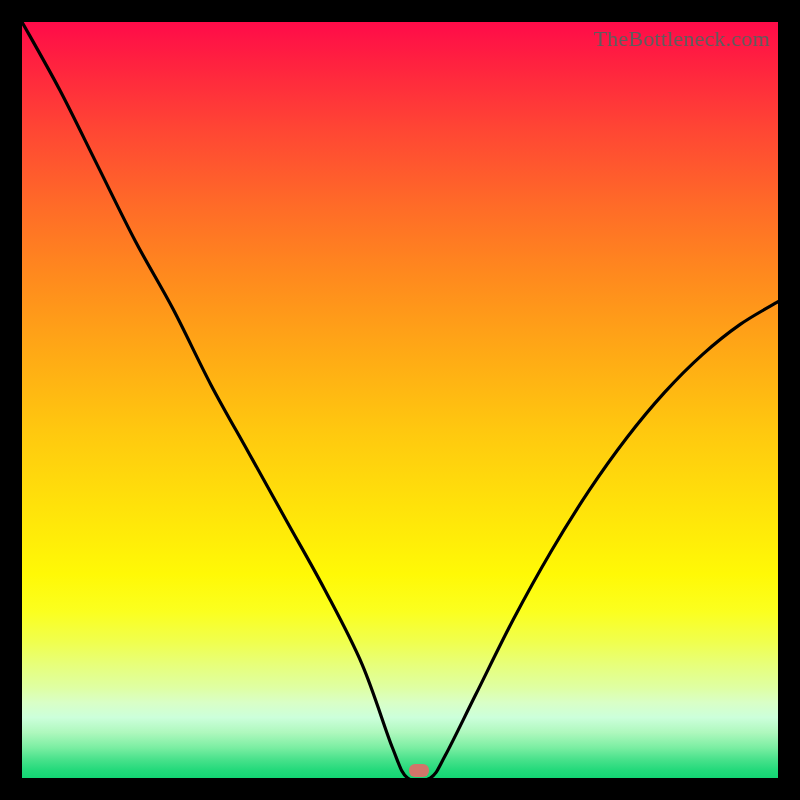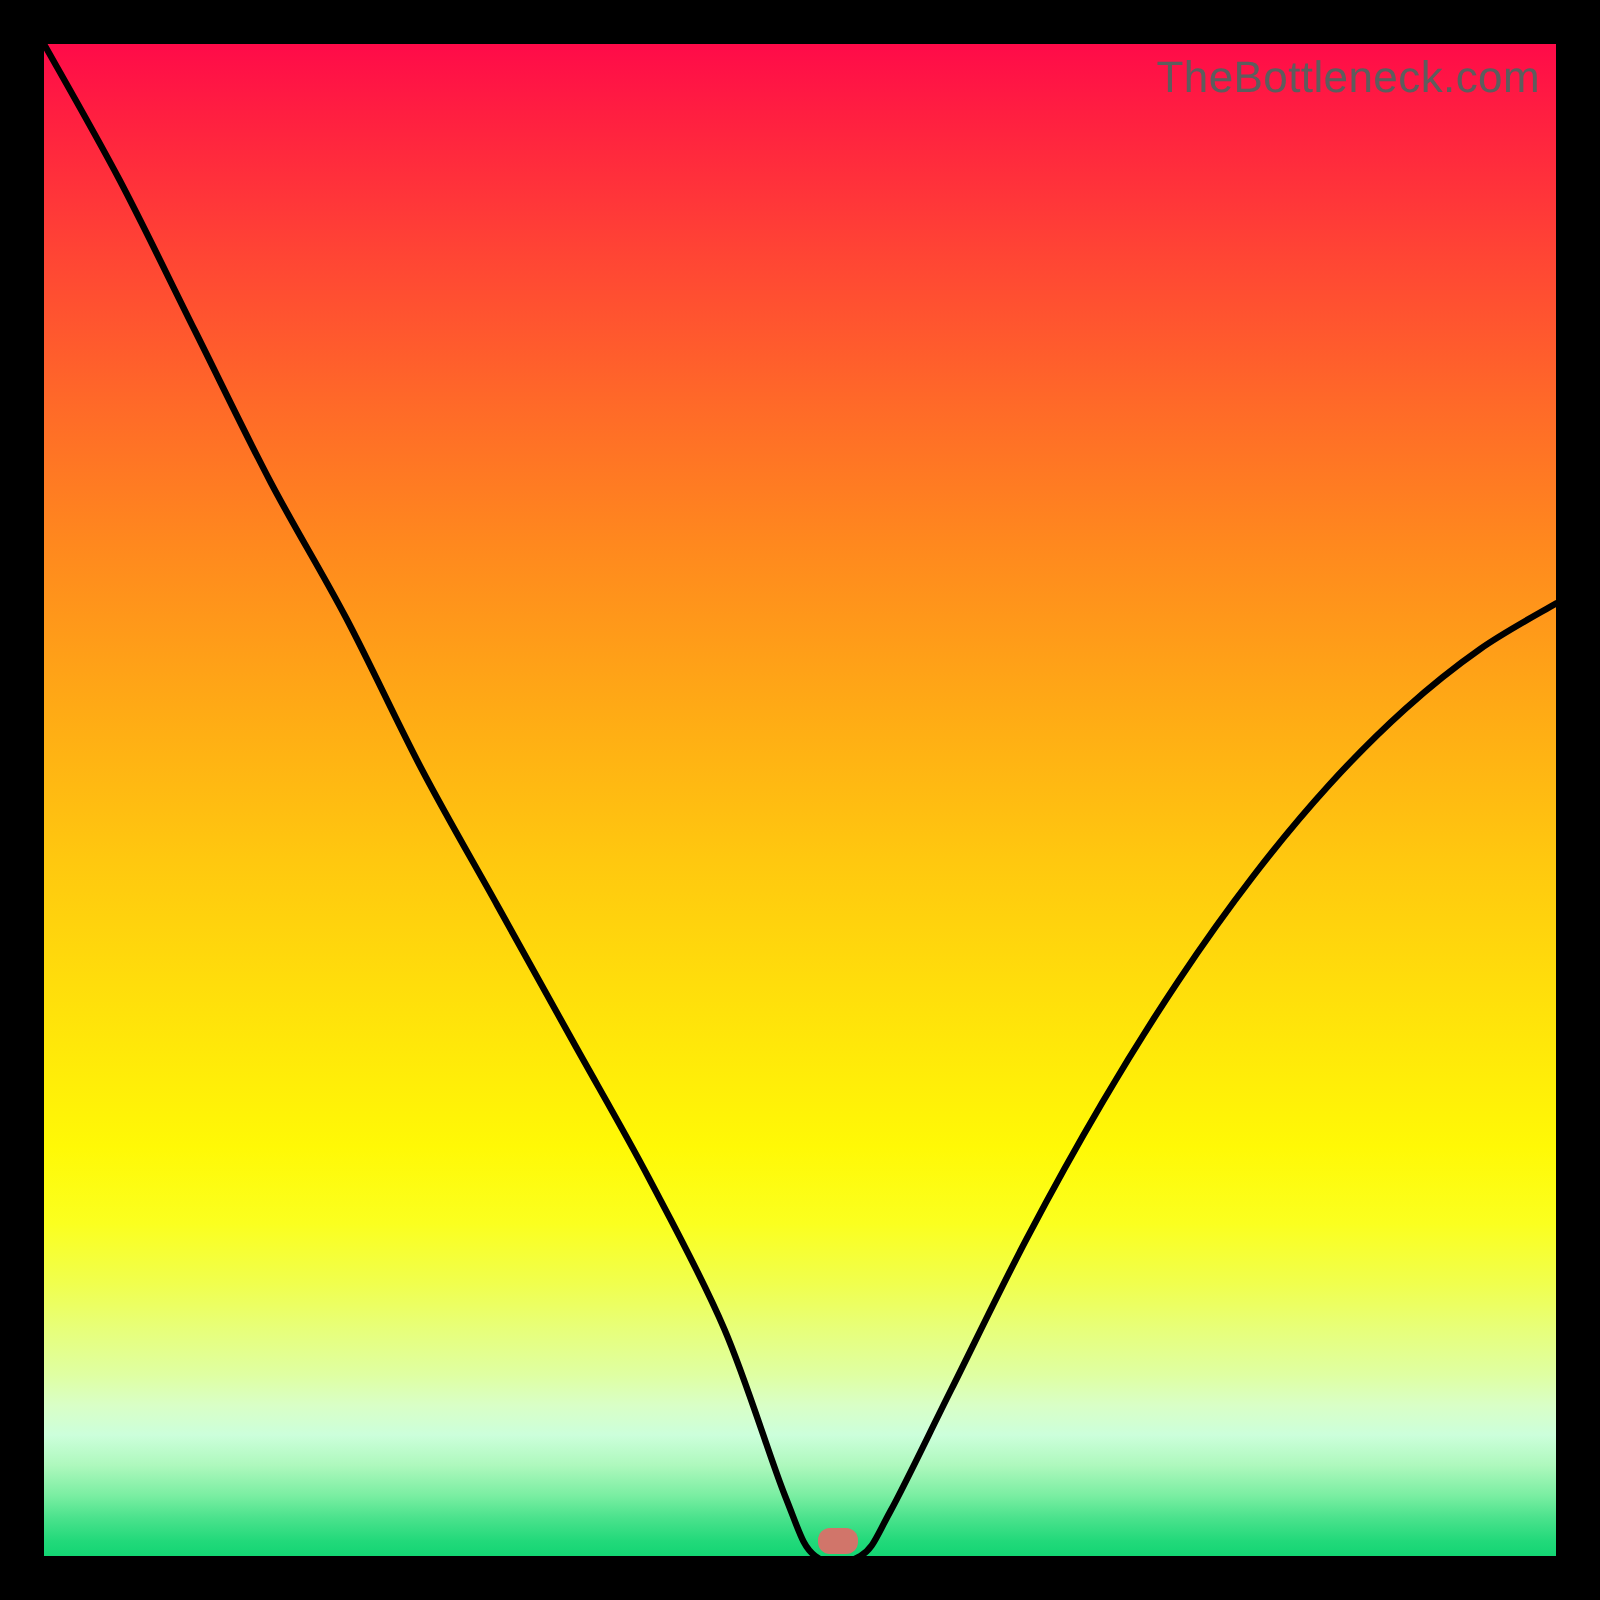--- a/index.html
+++ b/index.html
@@ -9,20 +9,21 @@
     height: 800px;
     background: #000;
     font-family: Arial, Helvetica, sans-serif;
     overflow: hidden;
   }
   .frame {
     position: relative;
     width: 800px;
     height: 632px;
     background: #000;
+    font-family: Liberation Serif, serif;
   }
   .plot {
     position: absolute;
     left: 22px;
     top: 22px;
     width: 756px;
     height: 756px;
     background: linear-gradient(to bottom,
       #ff0b49 0%,
       #ff2040 5%,

